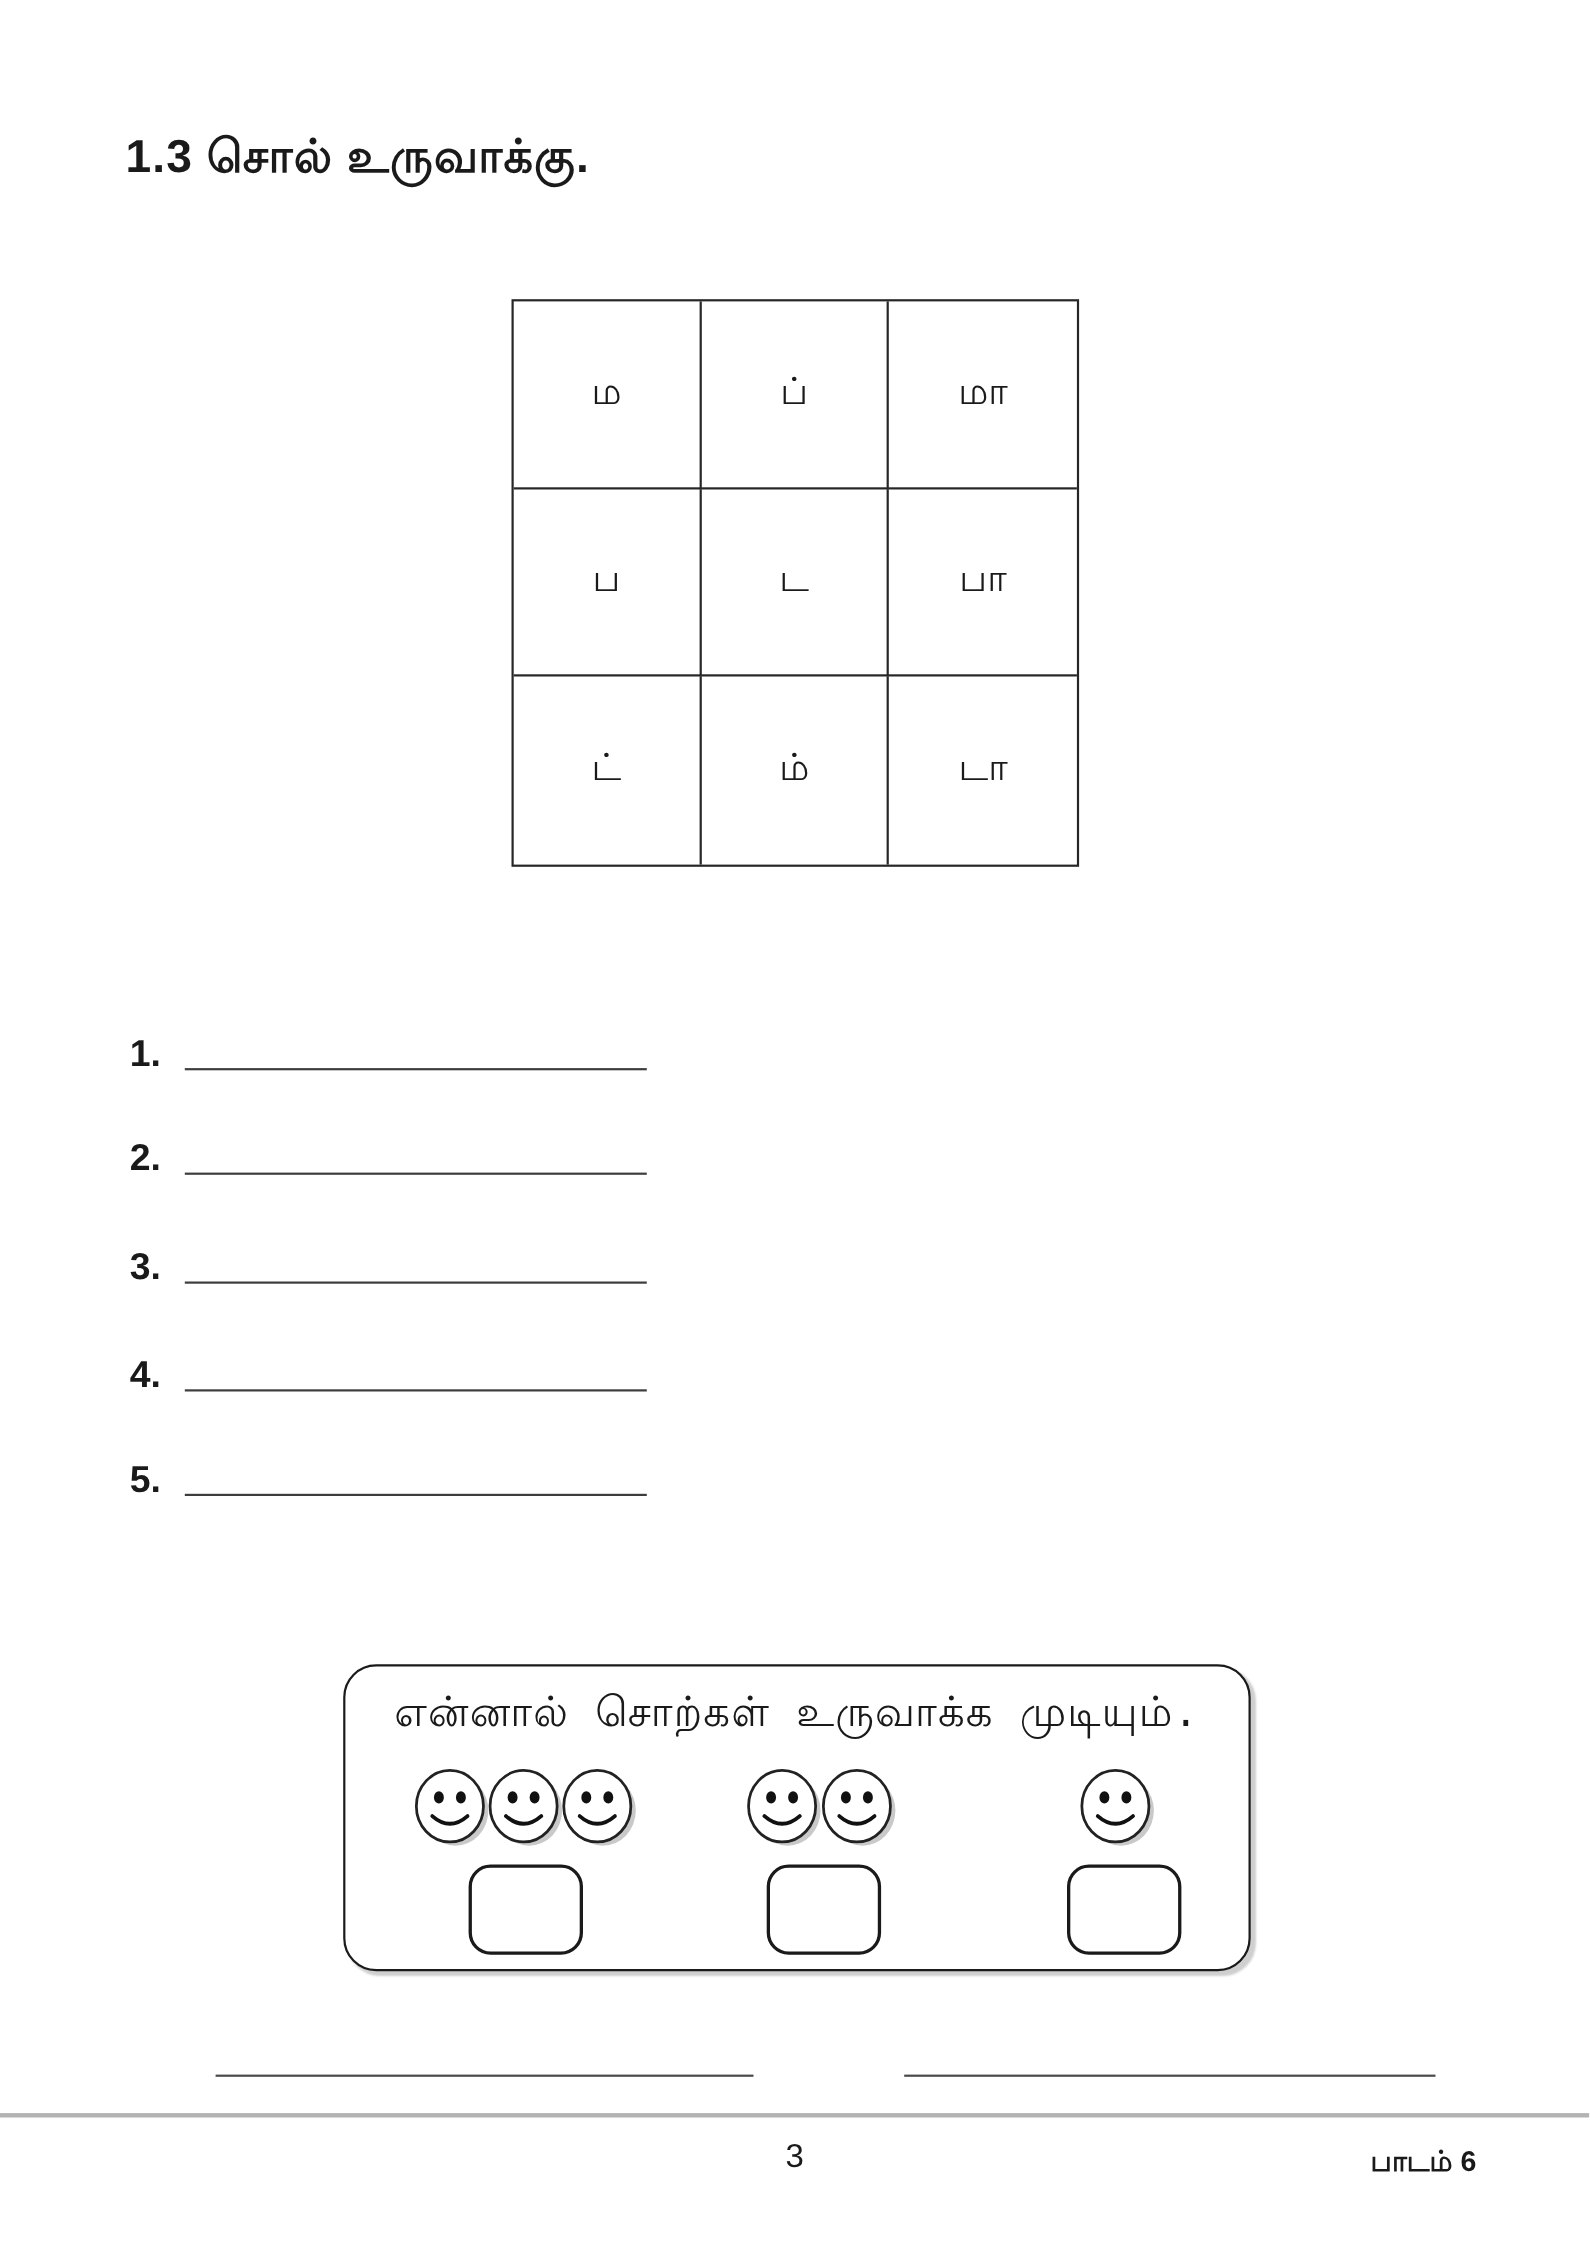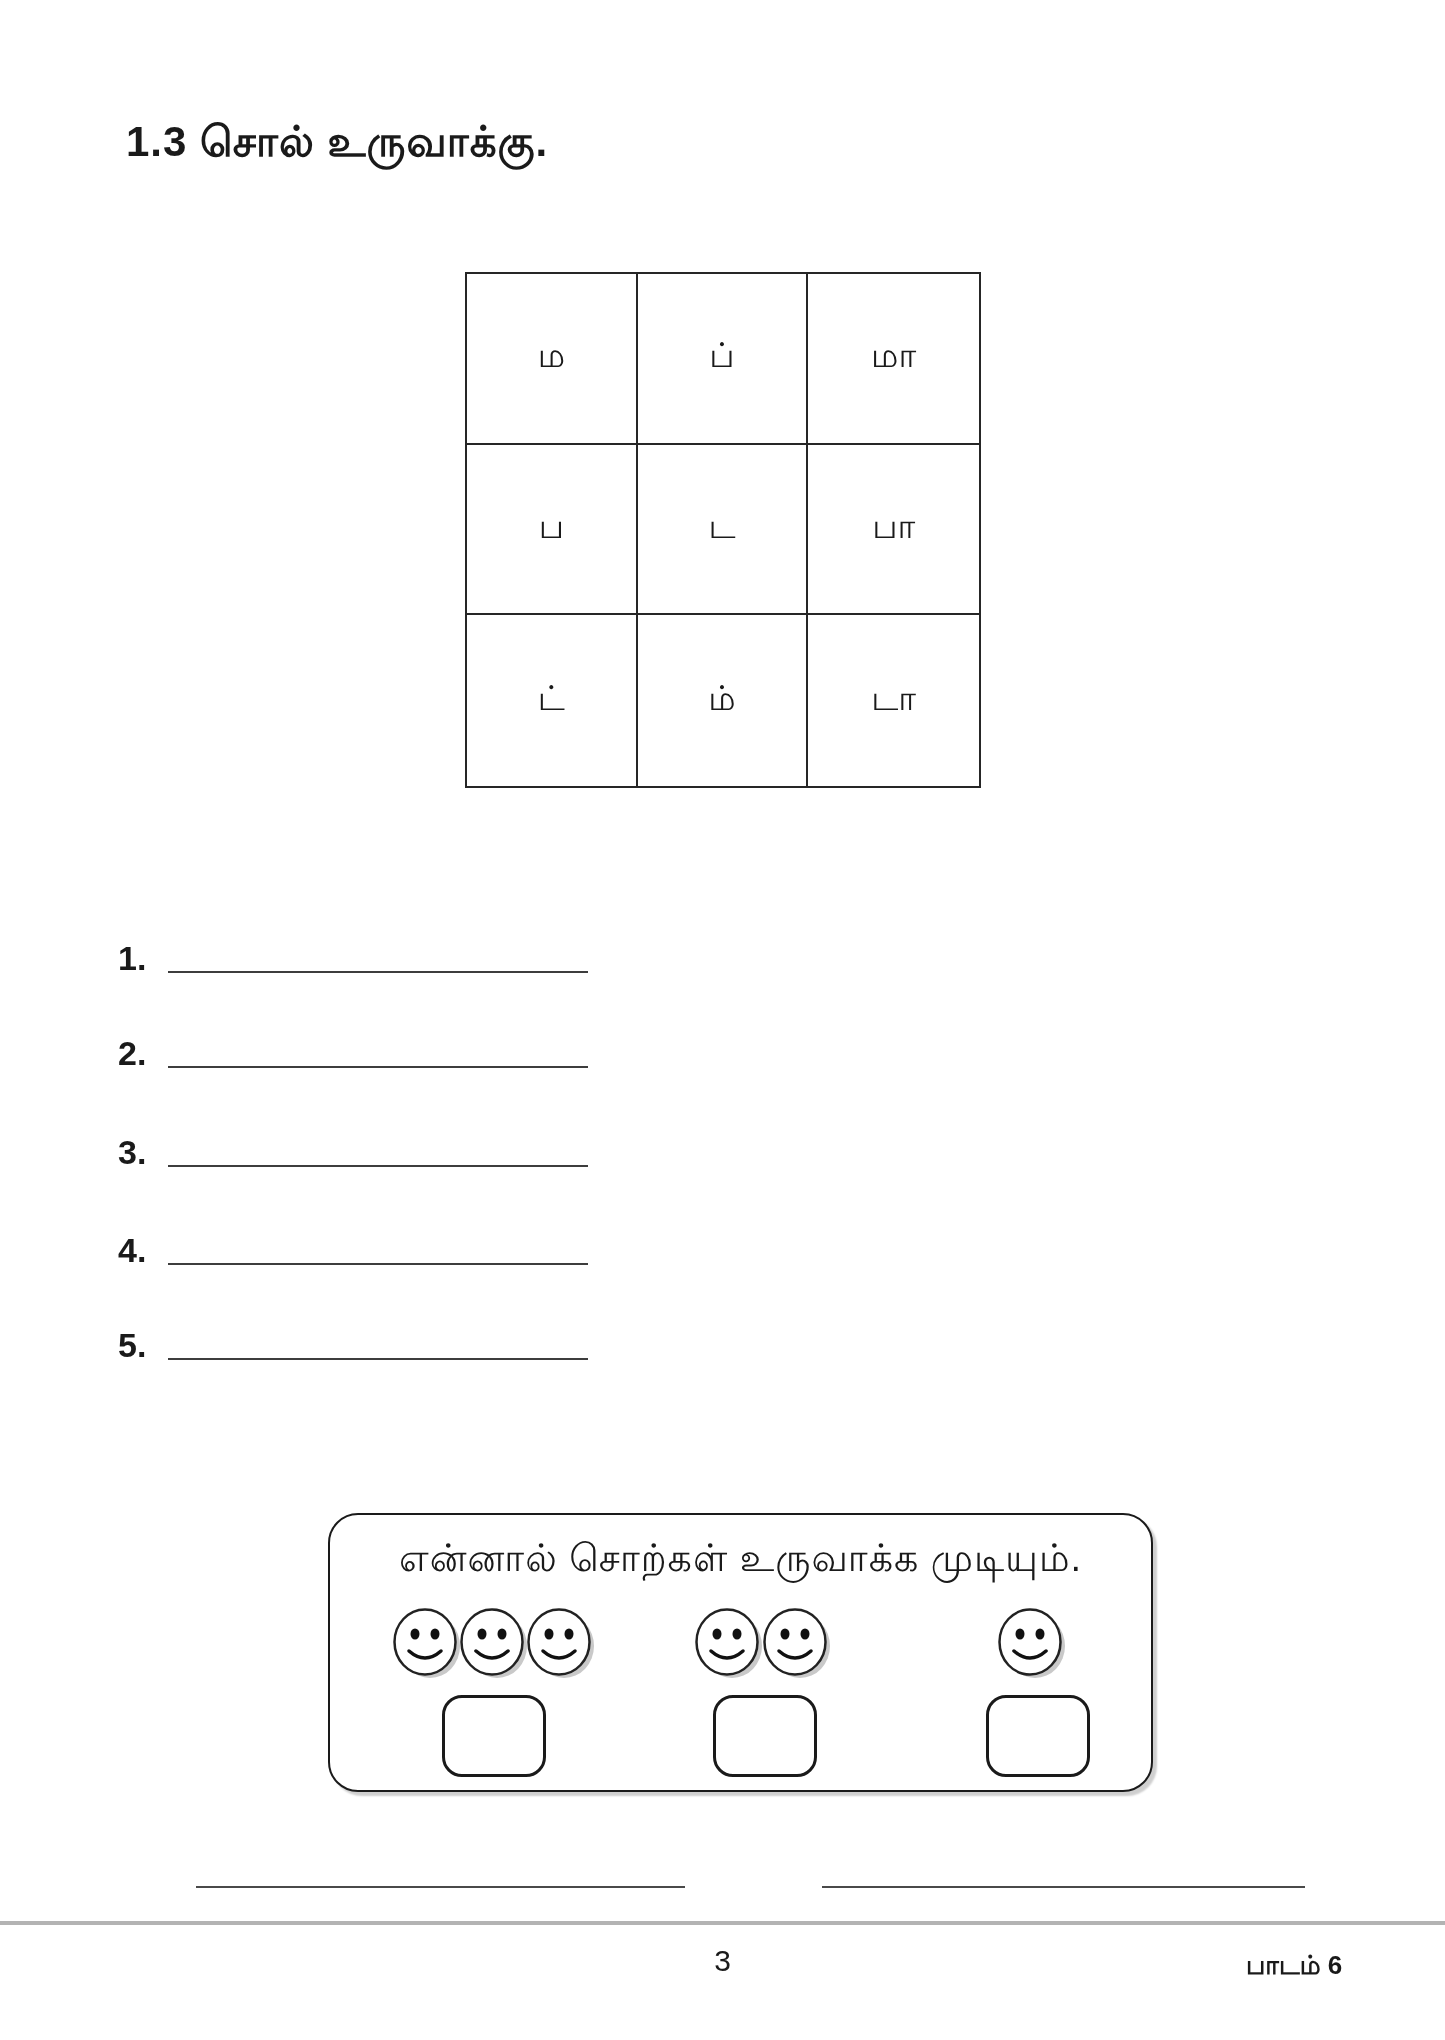--- a/index.html
+++ b/index.html
@@ -13,21 +13,21 @@
     position: relative;
     width: 1445px;
     height: 2040px;
     background: #ffffff;
     overflow: hidden;
   }
 
   
   .heading {
     position: absolute;
-    left: 126px;
+    left: 114px;
     top: 118px;
     font-size: 42px;
     font-weight: 700;
     letter-spacing: 1px;
     white-space: nowrap;
   }
 
   
   .letter-grid {
     position: absolute;
@@ -64,29 +64,30 @@
     position: absolute;
     left: 168px;
     width: 420px;
     height: 2px;
     background: #3d3d3d;
   }
 
   
   .assess-box {
     position: absolute;
-    left: 328px;
+    left: 312px;
     top: 1513px;
     width: 825px;
     height: 279px;
     box-sizing: border-box;
     border: 2.5px solid #1a1a1a;
     border-radius: 30px;
     background: #ffffff;
     box-shadow: 4px 4px 2px #cfcfcf;
+    font-family: Liberation Mono, monospace;
   }
   .assess-title {
     position: absolute;
     left: 0;
     right: 0;
     top: 22px;
     text-align: center;
     font-size: 38px;
     letter-spacing: 1px;
     white-space: nowrap;

